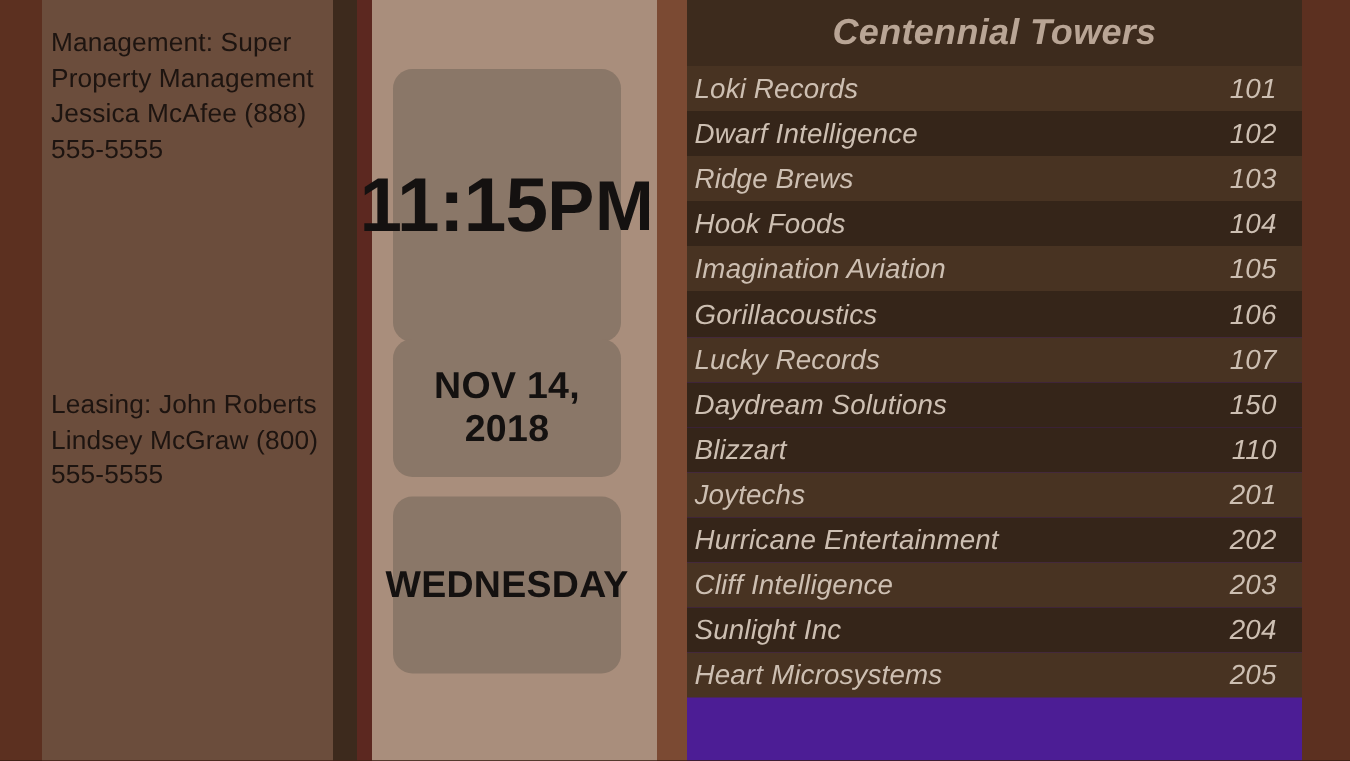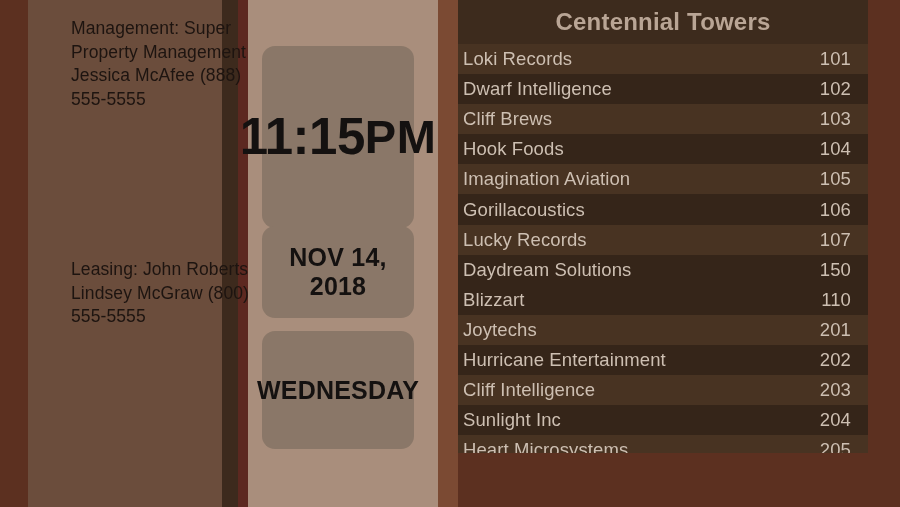--- a/index.html
+++ b/index.html
@@ -44,21 +44,20 @@
     background: #5c2820;
   }
   .contact-block {
     position: absolute;
     left: 34px;
     width: 186px;
     color: #1d1410;
     font-size: 17.5px;
     line-height: 23.5px;
     letter-spacing: 0.1px;
-    margin-left: 37px;
   }
   .contact-block.management { top: 17px; }
   .contact-block.leasing { top: 258px; }
   .contact-line { display: block; white-space: pre-wrap; }
 
   
   .mid-panel {
     position: absolute;
     left: 248px; top: 0;
     width: 190px; height: 507px;
@@ -107,23 +106,24 @@
   .day-text {
     font-size: 25px;
     font-weight: bold;
     letter-spacing: 0.2px;
   }
 
   
   .dir-panel {
     position: absolute;
     left: 458px; top: 0;
-    width: 410px; height: 453px;
-    background: #7dd3fc;
-    overflow: hidden;
+    width: 410px; height: 507px;
+    background: #4c1d95;
+    overflow: hidden;
+    font-style: italic;
   }
   .right-edge-strip {
     position: absolute;
     left: 868px; top: 0;
     width: 32px; height: 507px;
     background: #5c3020;
   }
   .dir-header {
     height: 44px;
     display: flex;
@@ -206,21 +206,21 @@
     <div class="dir-list" id="dir-list">
         <div class="dir-row odd">
           <span class="dir-name">Loki Records</span>
           <span class="dir-suite">101</span>
         </div>
         <div class="dir-row even">
           <span class="dir-name">Dwarf Intelligence</span>
           <span class="dir-suite">102</span>
         </div>
         <div class="dir-row odd">
-          <span class="dir-name">Cliff Brews</span>
+          <span class="dir-name">Ridge Brews</span>
           <span class="dir-suite">103</span>
         </div>
         <div class="dir-row even">
           <span class="dir-name">Hook Foods</span>
           <span class="dir-suite">104</span>
         </div>
         <div class="dir-row odd">
           <span class="dir-name">Imagination Aviation</span>
           <span class="dir-suite">105</span>
         </div>

